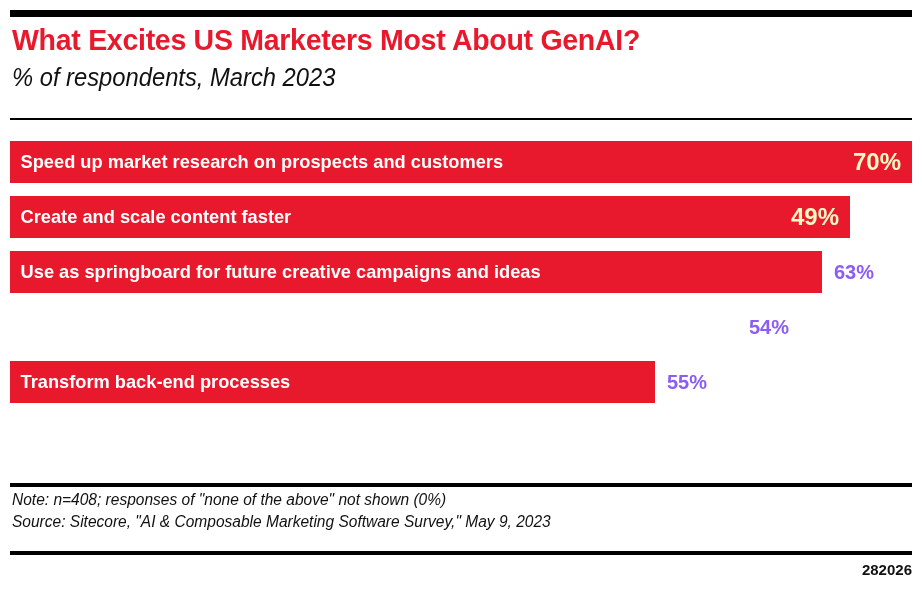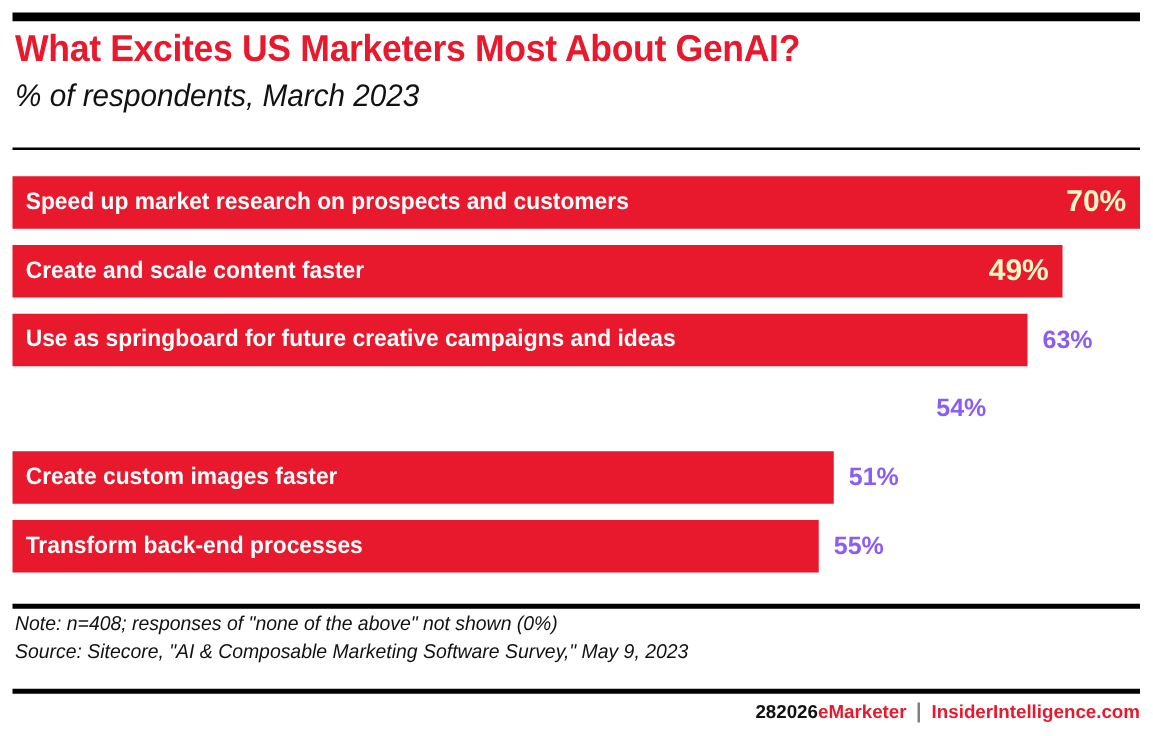--- a/index.html
+++ b/index.html
@@ -200,26 +200,20 @@
       <div class="bar" style="width:812px;">
         <span class="bar-label">Use as springboard for future creative campaigns and ideas</span>
       </div>
       <span class="bar-value-outside" style="left:824px;">63%</span>
     </div>
 
     <div class="bar-row">
       <span class="bar-value-outside" style="left:709px;margin-left:30px;">54%</span>
     </div>
 
-    <div class="bar-row">
-      <div class="bar" style="width:657px;">
-        <span class="bar-label">Create custom images faster</span>
-      </div>
-      <span class="bar-value-outside" style="left:669px;">51%</span>
-    </div>
 
     <div class="bar-row">
       <div class="bar" style="width:645px;">
         <span class="bar-label">Transform back-end processes</span>
       </div>
       <span class="bar-value-outside" style="left:657px;">55%</span>
     </div>
 
   </div>
 
@@ -227,20 +221,15 @@
 
   <div class="notes">
     <p class="note-line">Note: n=408; responses of "none of the above" not shown (0%)</p>
     <p class="note-line">Source: Sitecore, "AI &amp; Composable Marketing Software Survey," May 9, 2023</p>
   </div>
 
   <div class="rule rule-footer"></div>
 
   <div class="footer">
     <span class="footer-id">282026</span>
-    <span class="footer-brand">
-      <span class="brand-emarketer">eMarketer</span>
-      <span class="brand-divider"></span>
-      <span class="brand-insider">InsiderIntelligence.com</span>
-    </span>
   </div>
 
 </div>
 
 </body></html>

